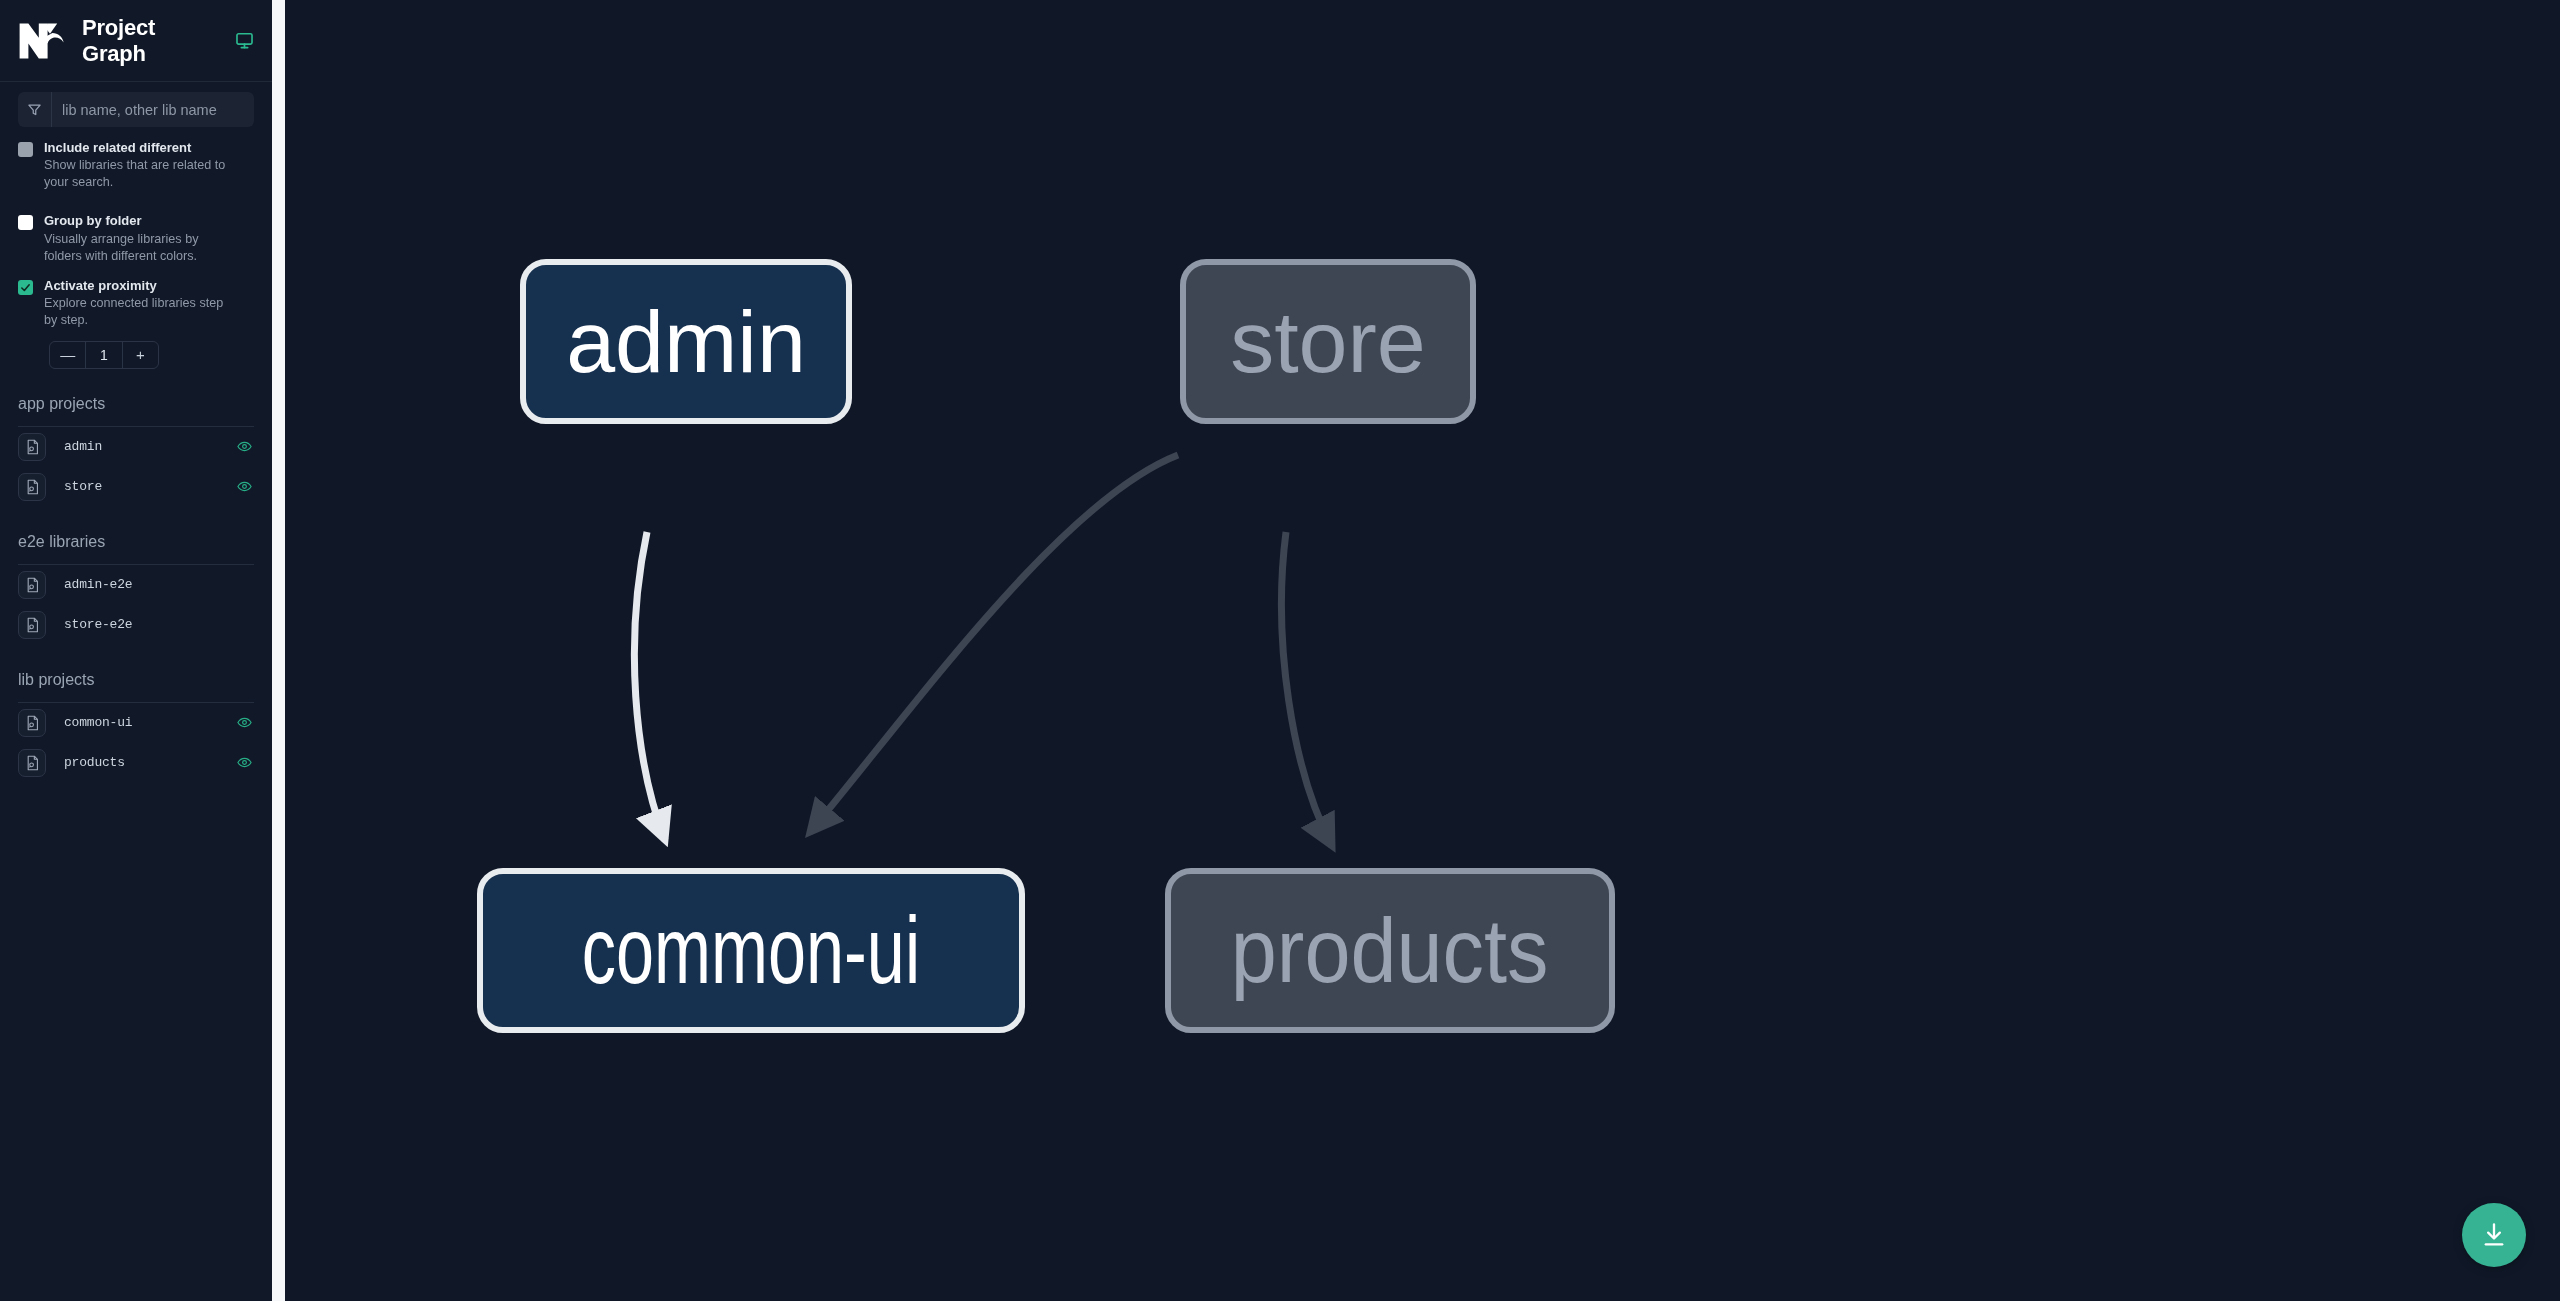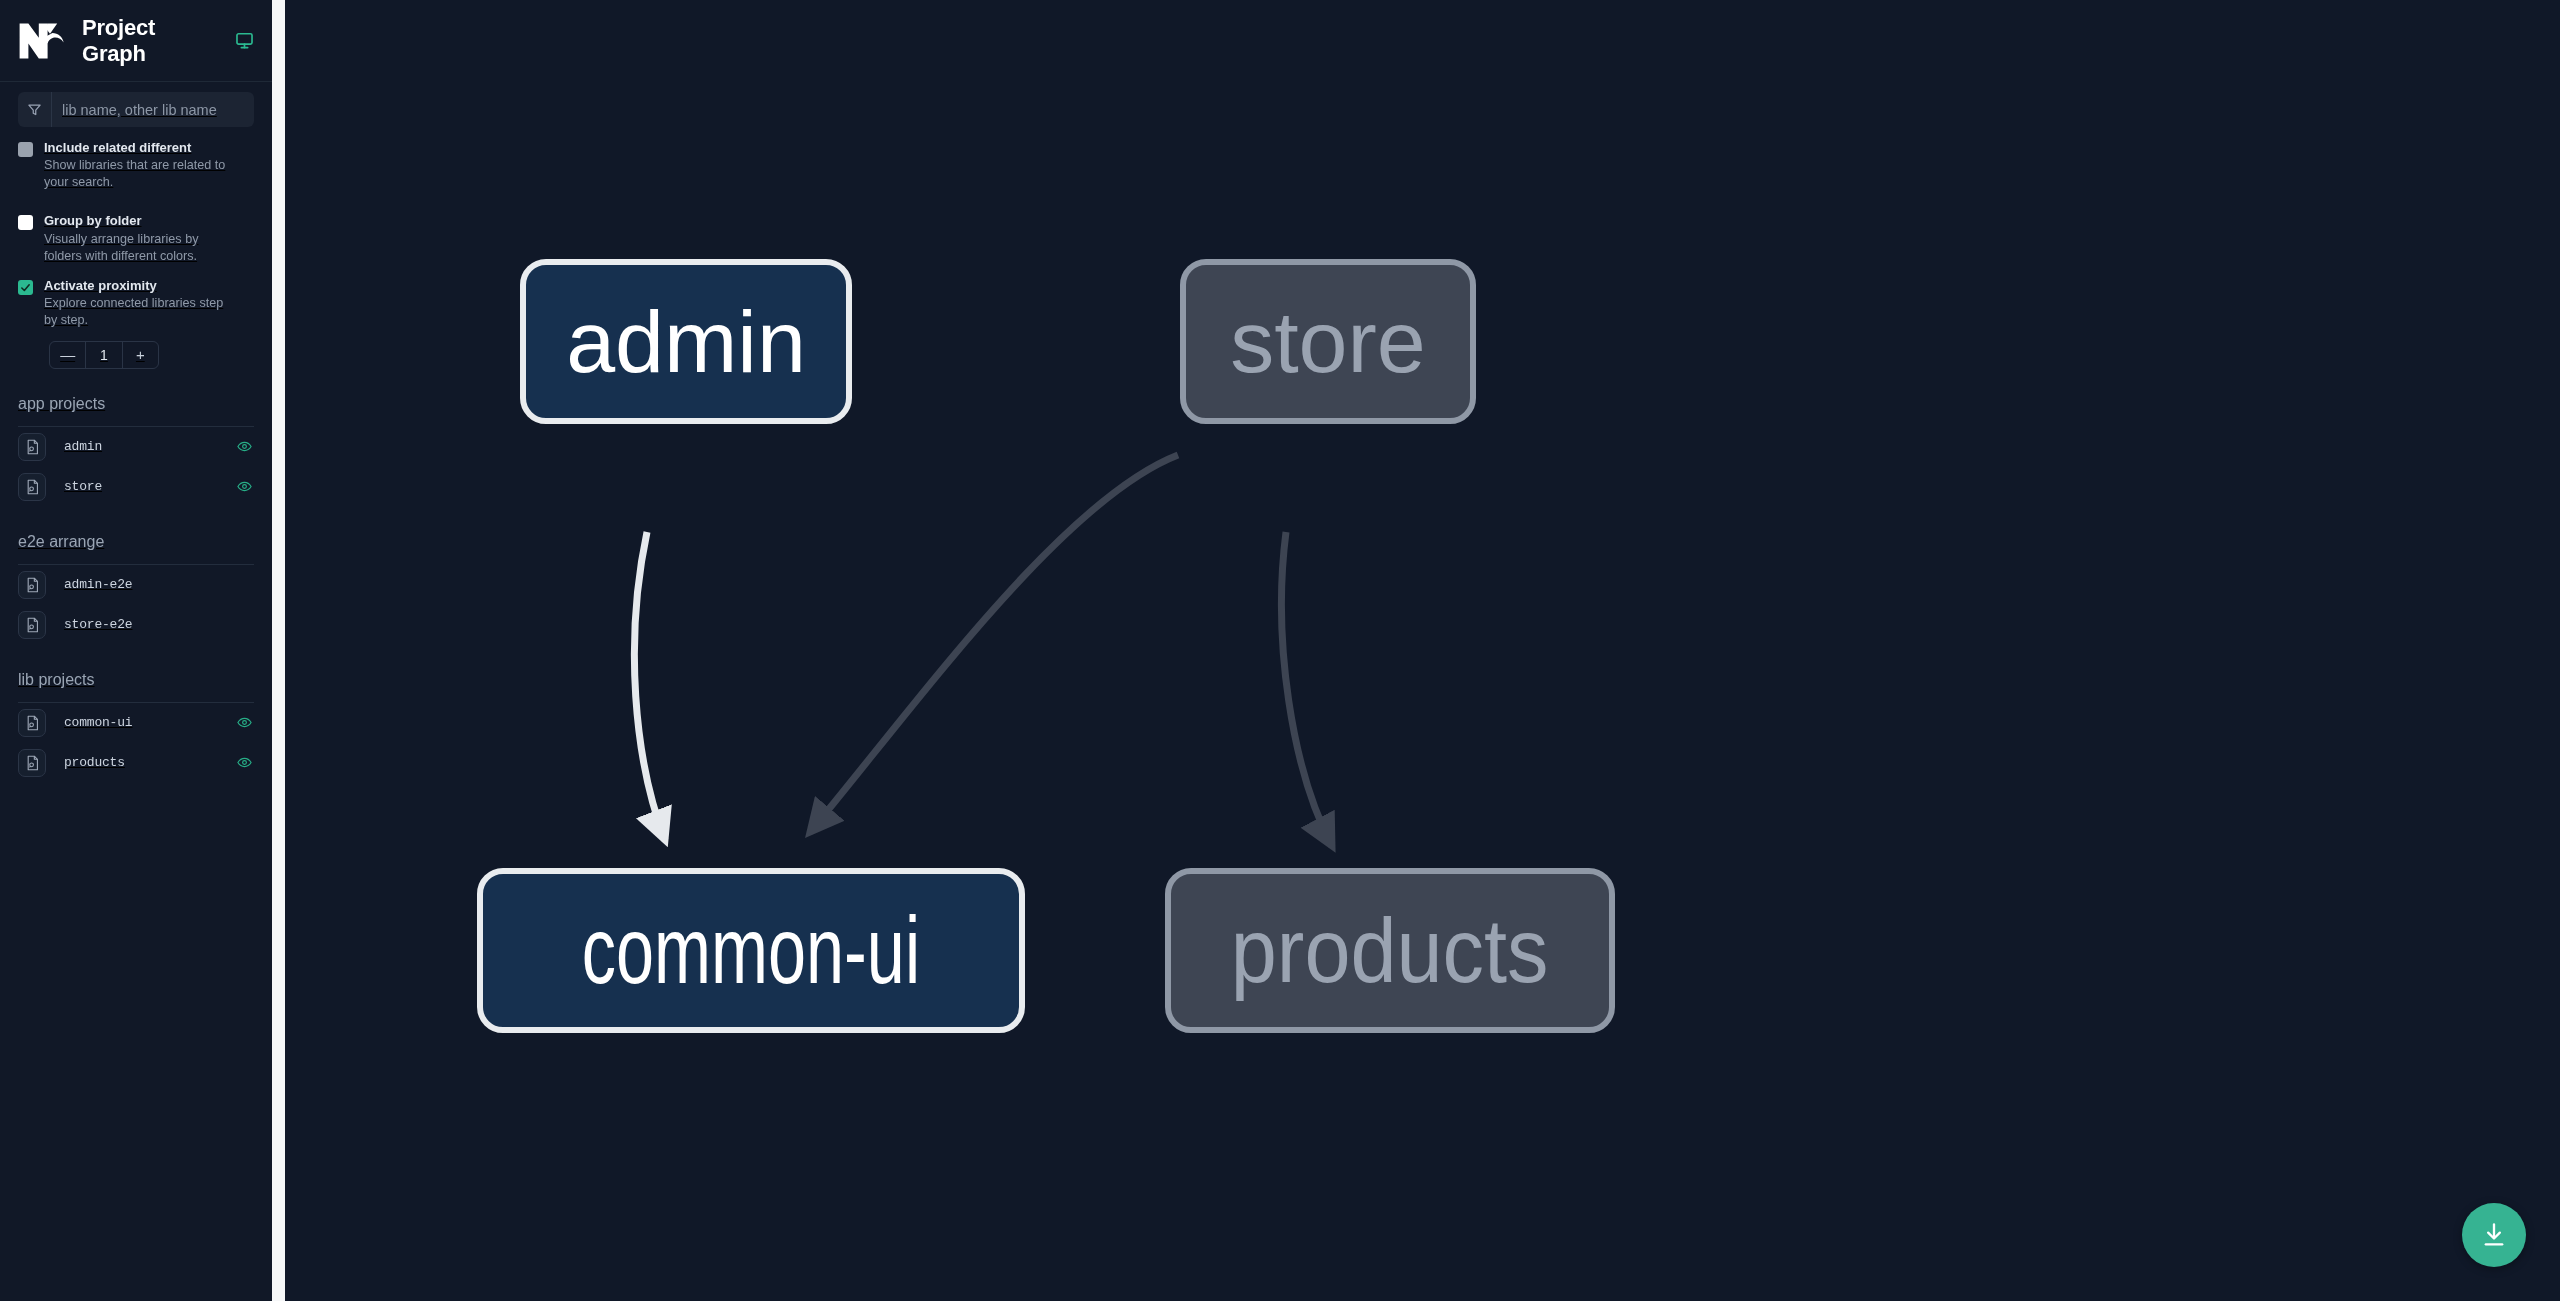--- a/index.html
+++ b/index.html
@@ -52,21 +52,21 @@
   .sb-tagline {
     display: flex;
     align-items: flex-start;
     gap: 9px;
     padding: 14px 18px 12px 18px;
     font-size: 13.5px;
     color: #c7ced8;
   }
   .info-icon { flex: 0 0 14px; margin-top: 1px; }
 
-  .sb-body { padding: 10px 18px 0 18px; text-decoration: underline; }
+  .sb-body { padding: 10px 18px 0 18px; }
 
   .search-box {
     display: flex;
     align-items: center;
     height: 35px;
     background: #1c2433;
     border-radius: 6px;
     overflow: hidden;
   }
   .search-icon-wrap {
@@ -324,21 +324,21 @@
               <span class="proj-name">store</span>
               <span class="proj-eye">
                 <svg width="15" height="15" viewBox="0 0 24 24" fill="none" stroke="#27ae87" stroke-width="1.9">
                   <path d="M1.5 12s4-6.5 10.5-6.5S22.5 12 22.5 12s-4 6.5-10.5 6.5S1.5 12 1.5 12z"></path>
                   <circle cx="12" cy="12" r="3"></circle>
                 </svg>
               </span>
             </div>
           </div>
           <div class="sec">
-            <div class="sec-title">e2e arrange</div>
+            <div class="sec-title">e2e libraries</div>
             <div class="proj-row">
               <span class="proj-icon">
                 <svg width="15" height="16" viewBox="0 0 24 26" fill="none" stroke="#9fa9b8" stroke-width="1.8" stroke-linejoin="round">
                   <path d="M5 2 h10 l5 5 v17 h-15 z"></path>
                   <path d="M15 2 v5 h5"></path>
                   <circle cx="10.5" cy="16" r="3"></circle>
                   <line x1="7" y1="20" x2="9" y2="18"></line>
                 </svg>
               </span>
               <span class="proj-name">admin-e2e</span>

